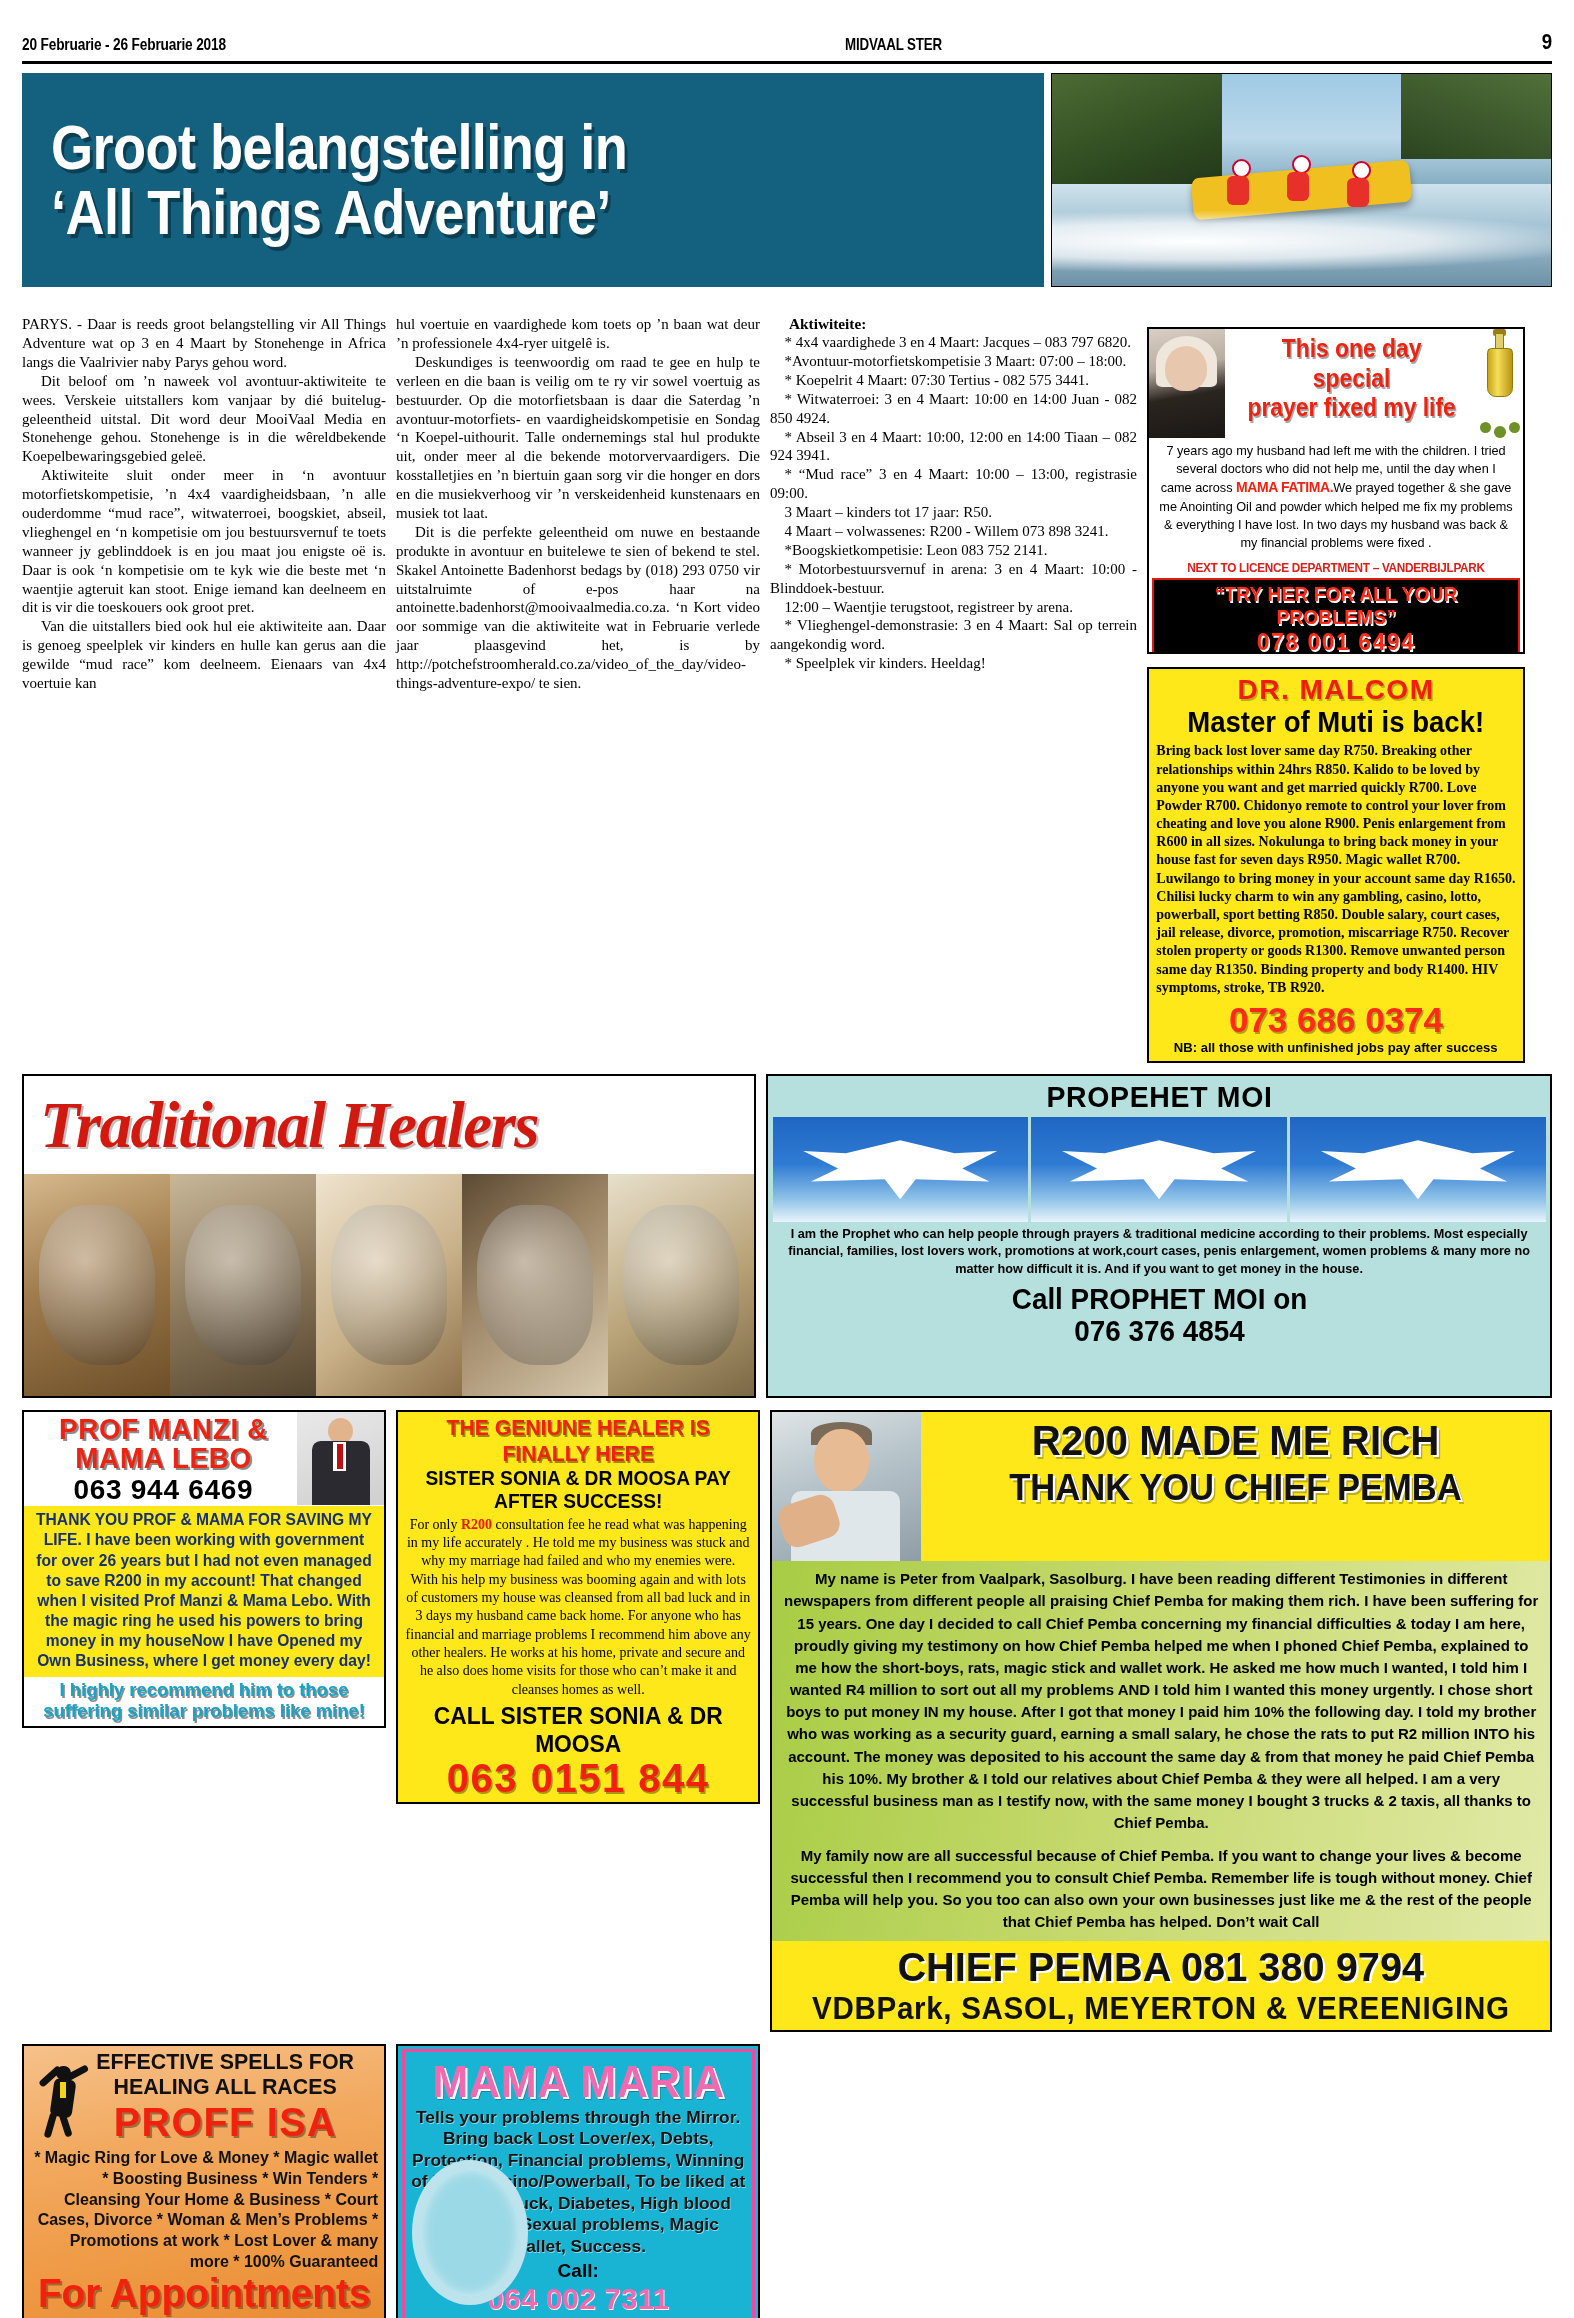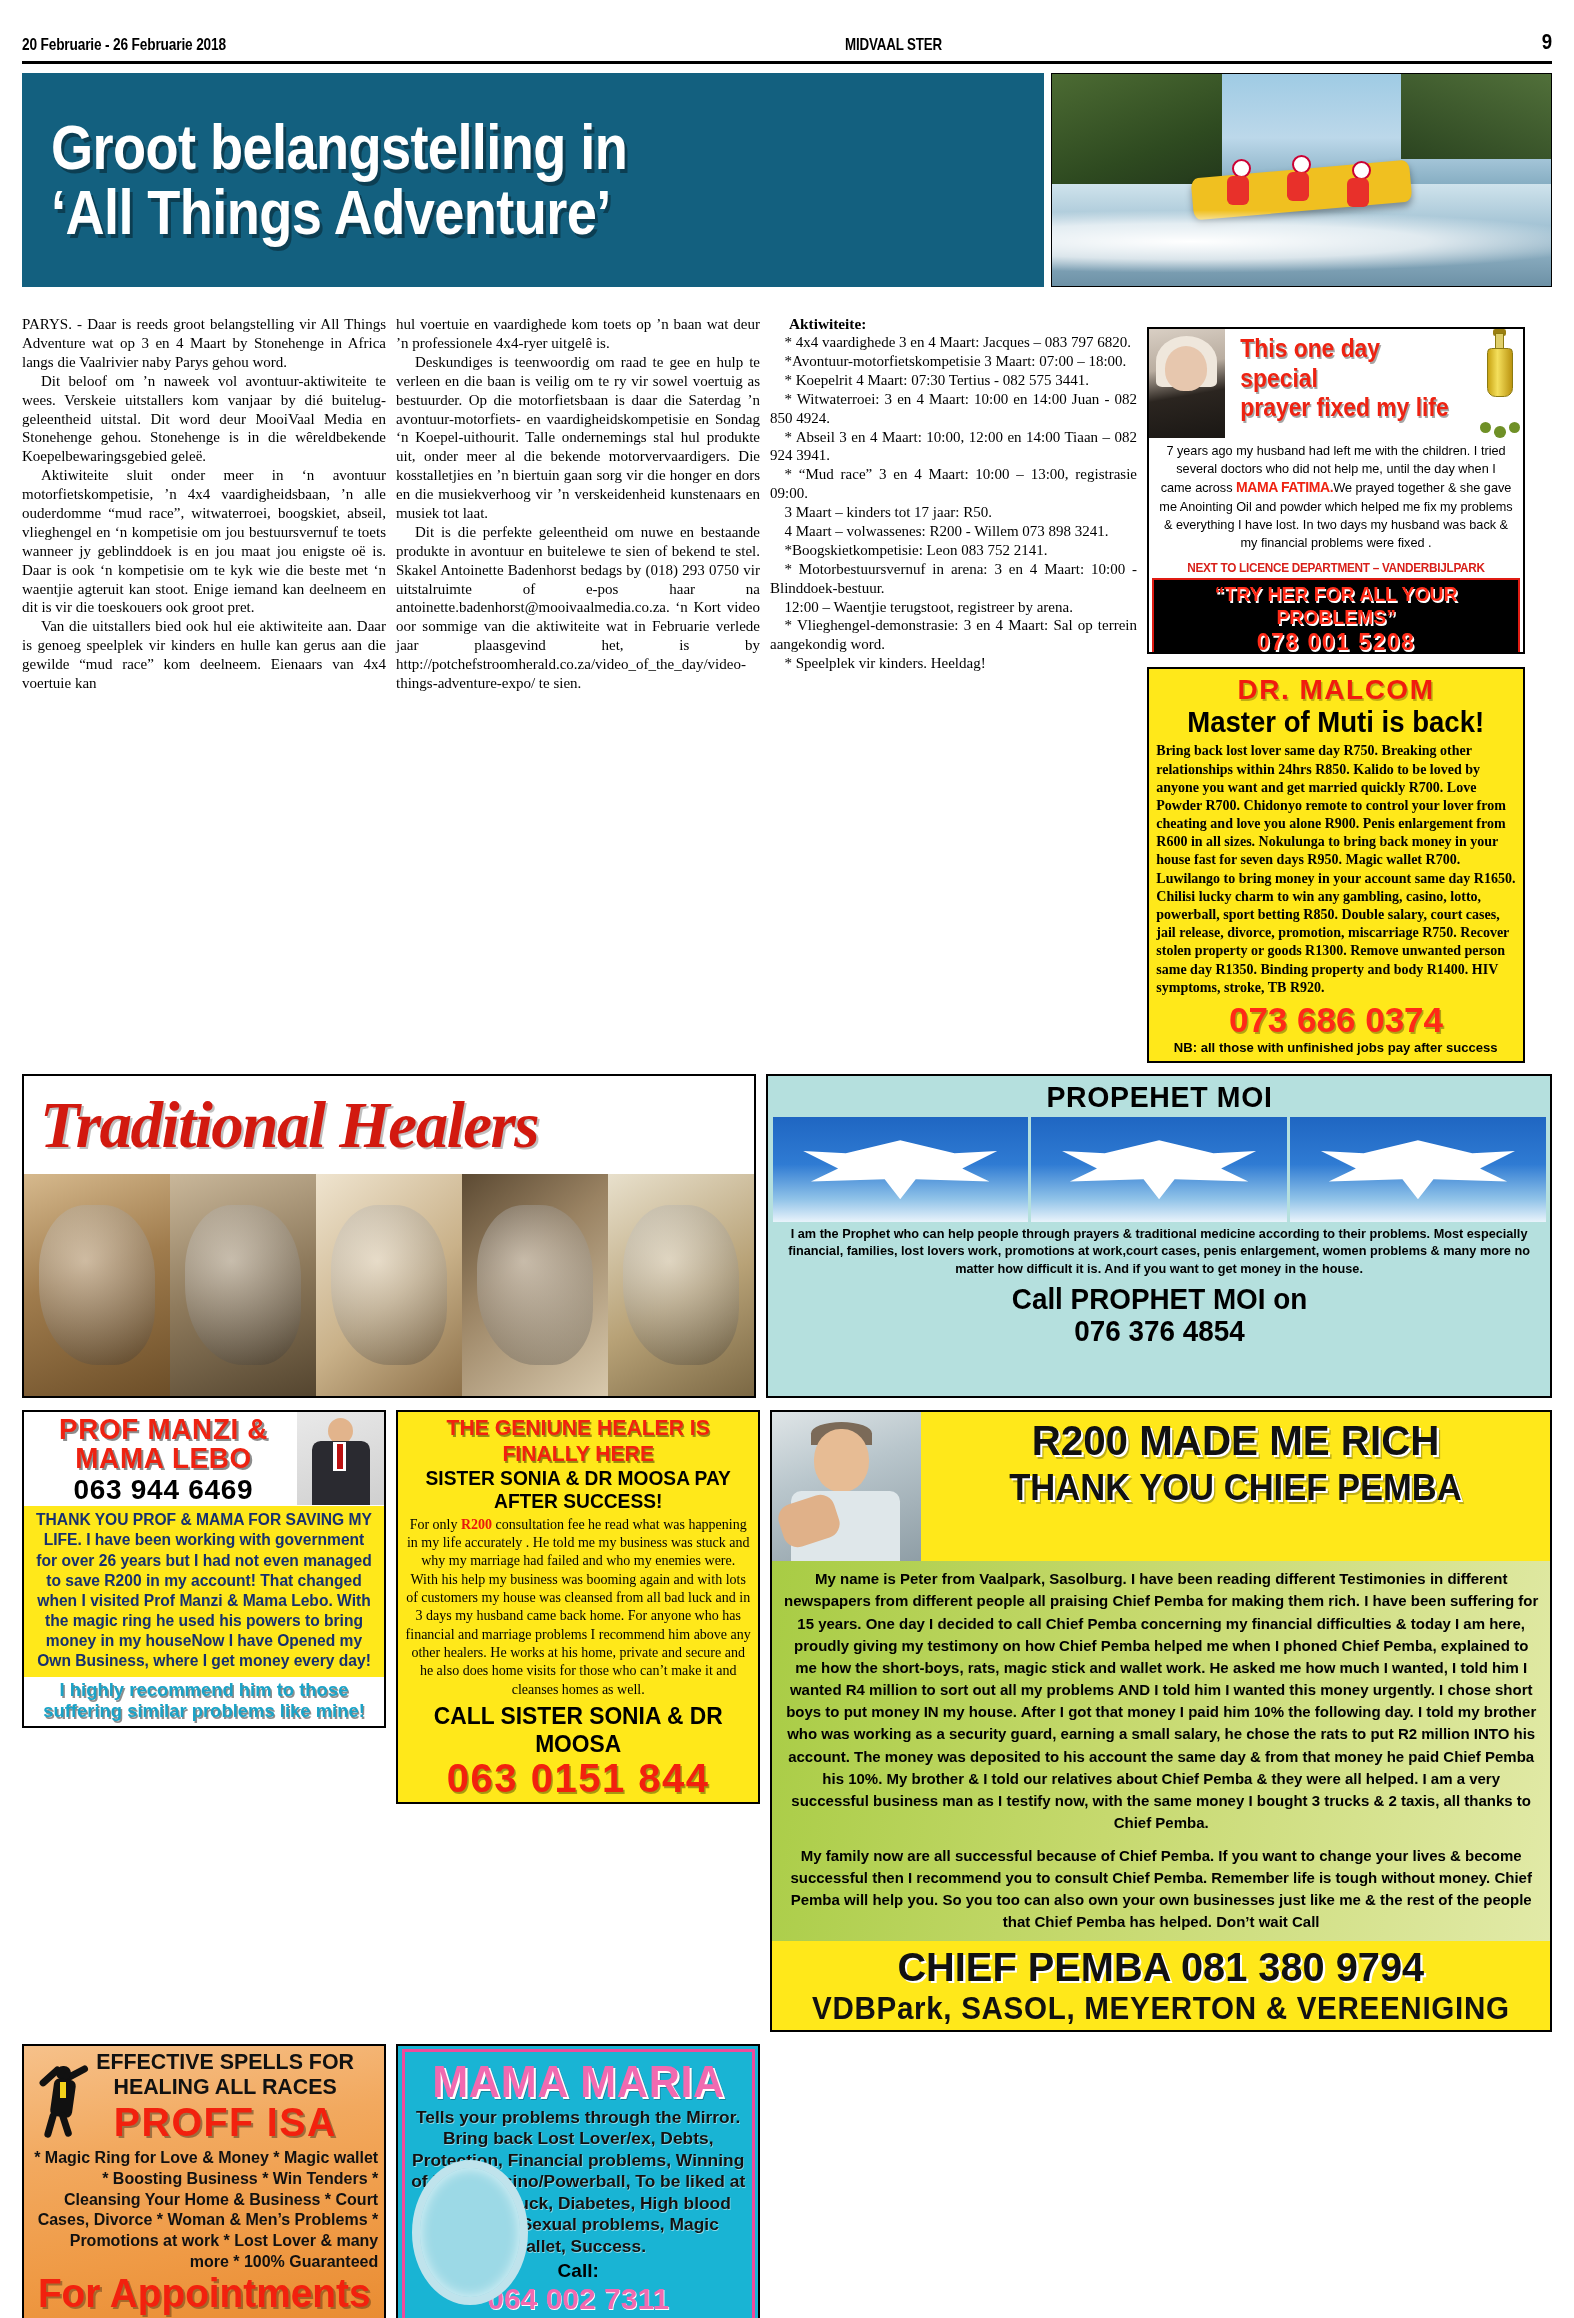--- a/index.html
+++ b/index.html
@@ -83,21 +83,21 @@
   .fatima-top { display:flex; }
   .fatima-photo { width:76px; height:109px;
       background:linear-gradient(170deg,#d9cfc4 0%, #b9ada0 35%, #2b2520 60%, #1a1714 100%);
       position:relative; flex:0 0 76px; }
   .fatima-photo:after { content:""; position:absolute; left:16px; top:17.4px;
       width:42px; height:45px; border-radius:50% 50% 45% 45%;
       background:#e7c7ae; }
   .fatima-photo:before { content:""; position:absolute; left:7.3px; top:7.3px;
       width:61px; height:51px; border-radius:50% 50% 10% 10%;
       background:#efe7dc; }
-  .fatima-title { flex:1; padding:5.8px 2.9px 0 2.9px; }
+  .fatima-title { flex:1; text-align:center; padding:5.8px 2.9px 0 2.9px; }
   .fatima-title span { display:block; font-weight:bold; font-size:25.4px; color:#ee2211;
       text-shadow:1.5px 1.5px 0 rgba(0,0,0,.35); transform:scaleX(0.9);
       line-height:1.16; }
   .oil-bottle { width:45px; flex:0 0 45px; position:relative; }
   .oil-bottle .body { position:absolute; left:8.7px; top:19px; width:26px; height:49px;
       background:linear-gradient(90deg,#c9a413,#f4df5c 40%,#bb9410);
       border-radius:4.4px 4.4px 8.7px 8.7px; border:0.7px solid #8c7a10; }
   .oil-bottle .neck { position:absolute; left:17.4px; top:4.4px; width:8.7px; height:19px;
       background:#e0cf6a; border:0.7px solid #8c7a10; }
   .oil-bottle .cap { position:absolute; left:15.3px; top:0px; width:13px; height:7.3px;
@@ -391,21 +391,21 @@
             <div class="olive" style="left:16px;bottom:0"></div>
             <div class="olive" style="left:30.5px"></div>
           </div>
         </div>
         <div class="fatima-body">
           <span>7 years ago my husband had left me with the children. I tried several doctors who did not help me, until the day when I came across </span><b>MAMA FATIMA.</b><span>We prayed together &amp; she gave me Anointing Oil and powder which helped me fix my problems &amp; everything I have lost. In two days my husband was back &amp; my financial problems were fixed .</span>
         </div>
         <div class="fatima-loc">NEXT TO LICENCE DEPARTMENT – VANDERBIJLPARK</div>
         <div class="fatima-black">
           <span class="l1">“TRY HER FOR ALL YOUR PROBLEMS”</span>
-          <span class="l2">078 001 5208</span>
+          <span class="l2">078 001 6494</span>
         </div>
       </div>
 
       <div class="ad ad-tight malcom">
         <h2>DR. MALCOM</h2>
         <h3>Master of Muti is back!</h3>
         <p>Bring back lost lover same day R750. Breaking other relationships within 24hrs R850. Kalido to be loved by anyone you want and get married quickly R700. Love Powder R700. Chidonyo remote to control your lover from cheating and love you alone R900. Penis enlargement from R600 in all sizes. Nokulunga to bring back money in your house fast for seven days R950. Magic wallet R700. Luwilango to bring money in your account same day R1650. Chilisi lucky charm to win any gambling, casino, lotto, powerball, sport betting R850. Double salary, court cases, jail release, divorce, promotion, miscarriage R750. Recover stolen property or goods R1300. Remove unwanted person same day R1350. Binding property and body R1400. HIV symptoms, stroke, TB R920.</p>
         <div class="phone">073 686 0374</div>
         <div class="nb">NB: all those with unfinished jobs pay after success</div>
       </div>

